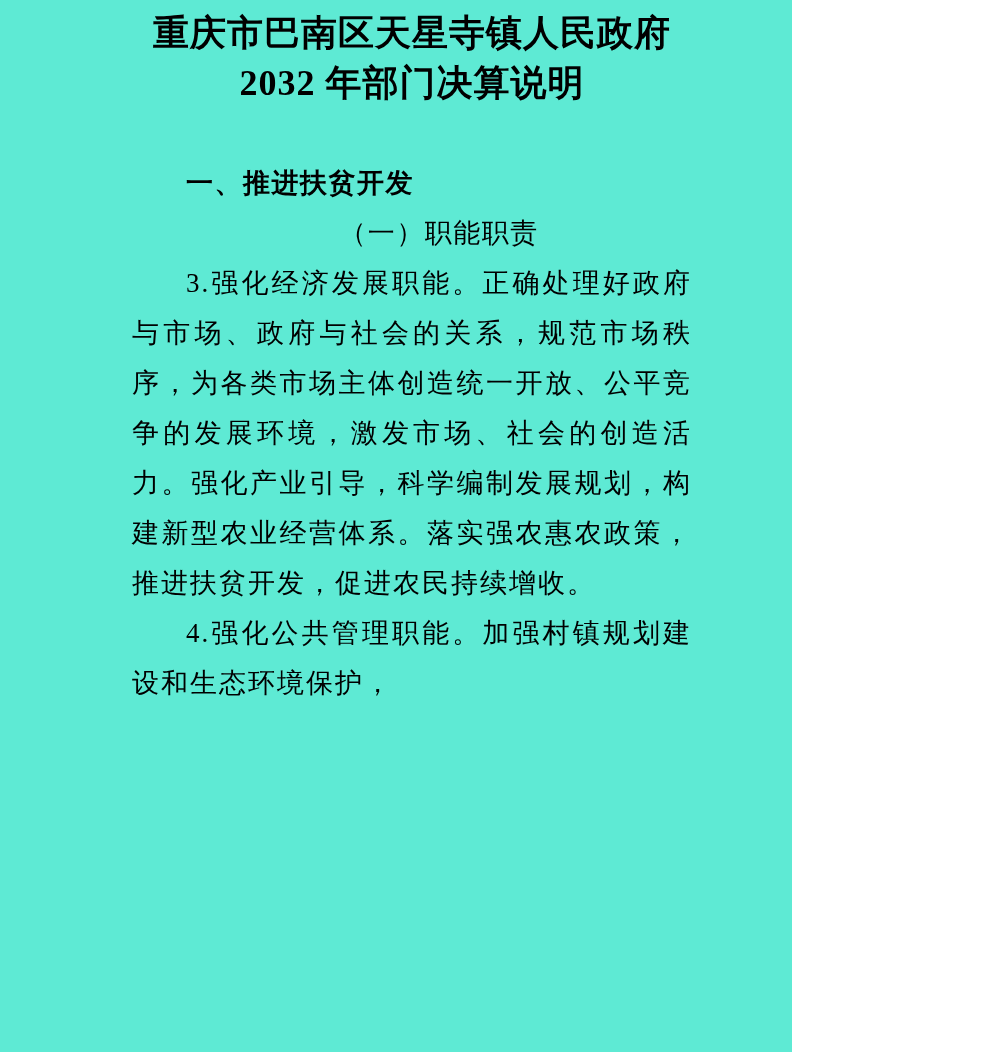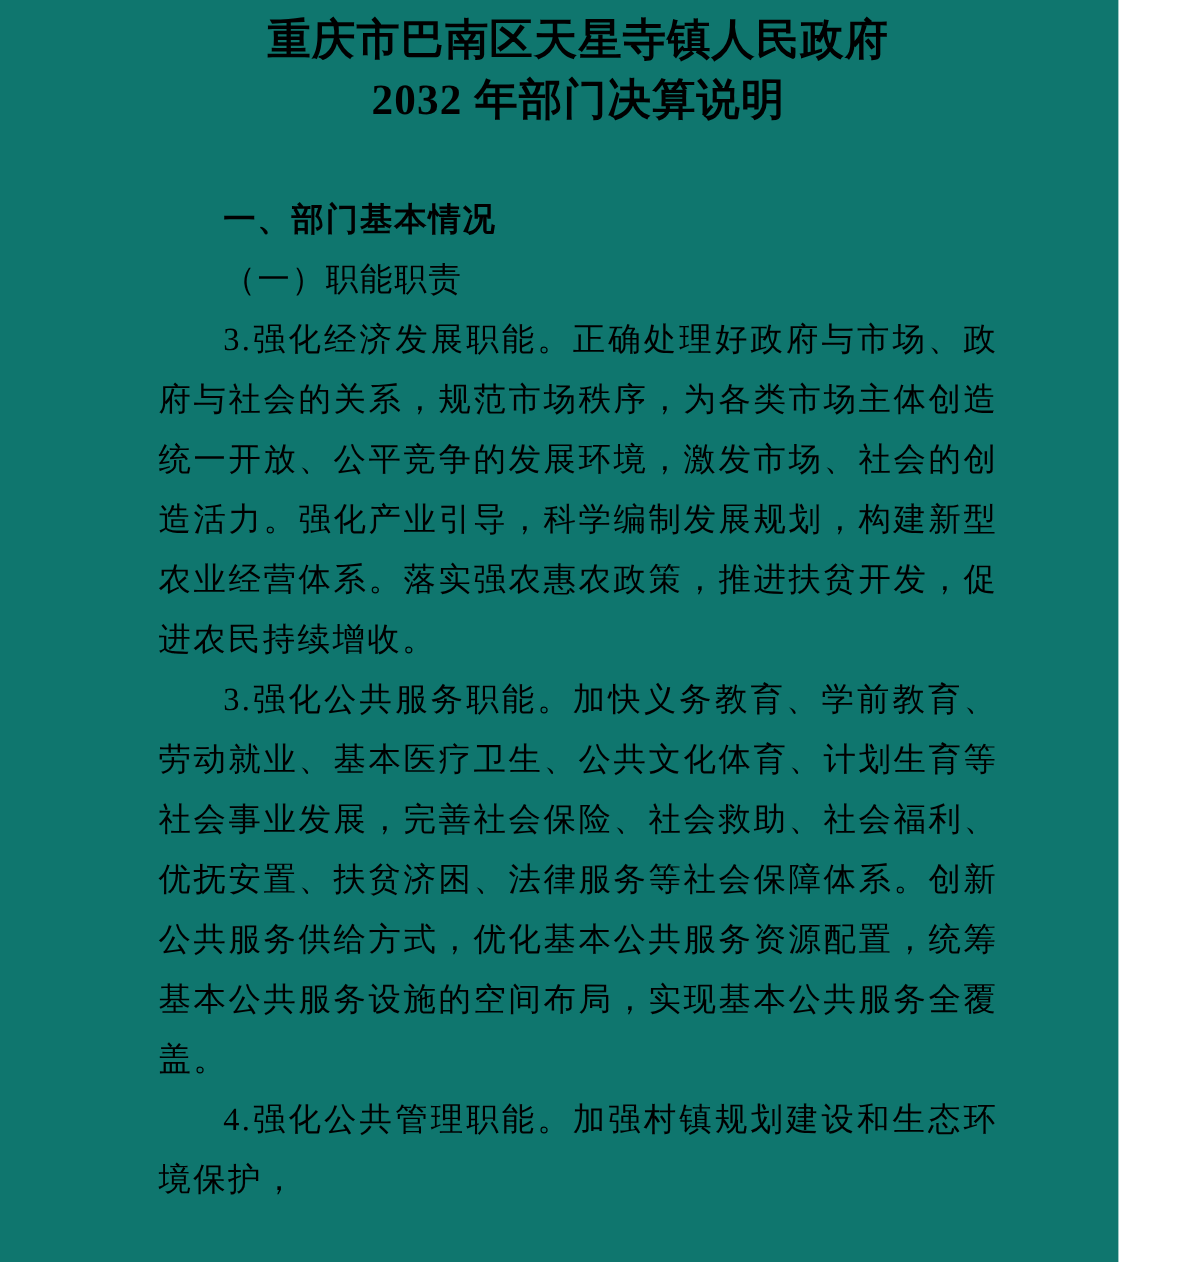--- a/index.html
+++ b/index.html
@@ -2,24 +2,24 @@
 <html><head>
 <meta charset="utf-8">
 <style>
   html, body {
     margin: 0;
     padding: 0;
     background: #ffffff;
   }
   .page {
     position: relative;
-    width: 932px;
+    width: 792px;
     height: 1052px;
     margin: 0;
-    background: #0f766e;
+    background: #5eead4;
     color: #000000;
     overflow: hidden;
     box-sizing: border-box;
     padding: 8px 100px 0 132px;
   }
   .doc-title {
     text-align: center;
     font-family: "Liberation Serif", "DejaVu Serif", serif;
     font-weight: bold;
     font-size: 36px;
@@ -37,20 +37,21 @@
     margin: 50px 0 0 0;
   }
   .subsection-heading {
     font-family: "Liberation Serif", "DejaVu Serif", serif;
     font-weight: normal;
     font-size: 27px;
     line-height: 50px;
     letter-spacing: 1.5px;
     text-indent: 2em;
     margin: 0;
+    text-align: center;
   }
   .body-text {
     margin: 0;
   }
   .body-para {
     font-family: "Liberation Serif", "DejaVu Serif", serif;
     font-size: 27px;
     line-height: 50px;
     letter-spacing: 2px;
     text-align: justify;
@@ -62,23 +63,22 @@
 </head>
 <body>
 
 <div class="page">
 
   <header class="doc-title">
     <div class="title-line">重庆市巴南区天星寺镇人民政府</div>
     <div class="title-line">2032 年部门决算说明</div>
   </header>
 
-  <h2 class="section-heading">一、部门基本情况</h2>
+  <h2 class="section-heading">一、推进扶贫开发</h2>
 
   <h3 class="subsection-heading">（一）职能职责</h3>
 
   <div class="body-text">
     <p class="body-para">3.强化经济发展职能。正确处理好政府与市场、政府与社会的关系，规范市场秩序，为各类市场主体创造统一开放、公平竞争的发展环境，激发市场、社会的创造活力。强化产业引导，科学编制发展规划，构建新型农业经营体系。落实强农惠农政策，推进扶贫开发，促进农民持续增收。</p>
-    <p class="body-para">3.强化公共服务职能。加快义务教育、学前教育、劳动就业、基本医疗卫生、公共文化体育、计划生育等社会事业发展，完善社会保险、社会救助、社会福利、优抚安置、扶贫济困、法律服务等社会保障体系。创新公共服务供给方式，优化基本公共服务资源配置，统筹基本公共服务设施的空间布局，实现基本公共服务全覆盖。</p>
     <p class="body-para">4.强化公共管理职能。加强村镇规划建设和生态环境保护，</p>
   </div>
 
 </div>
 
 </body></html>

